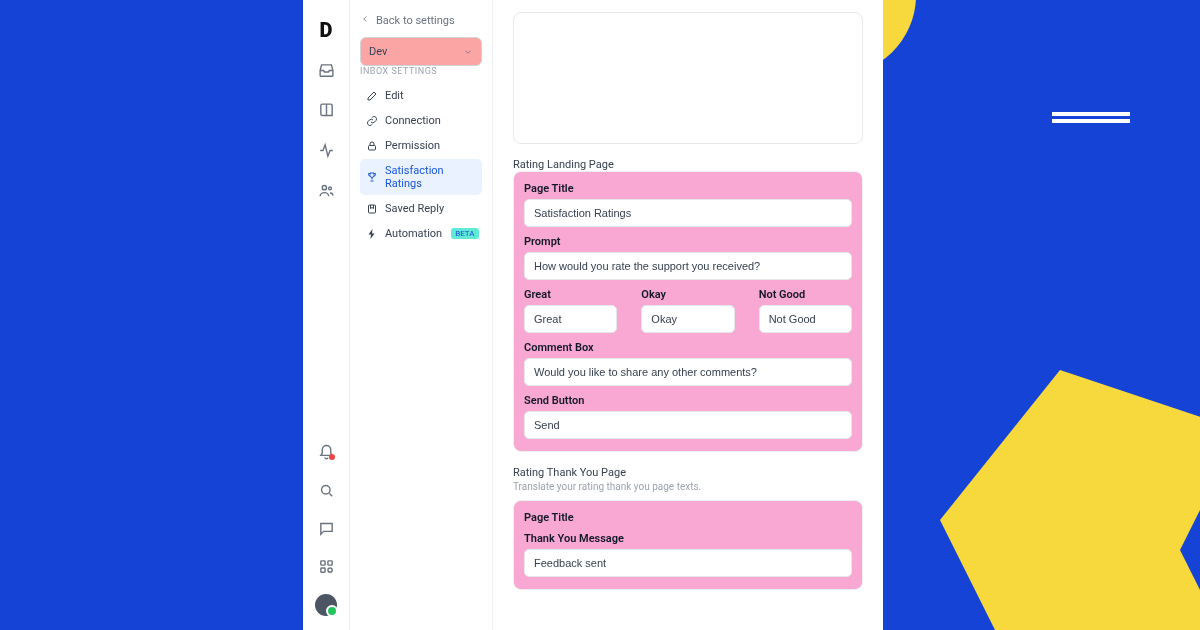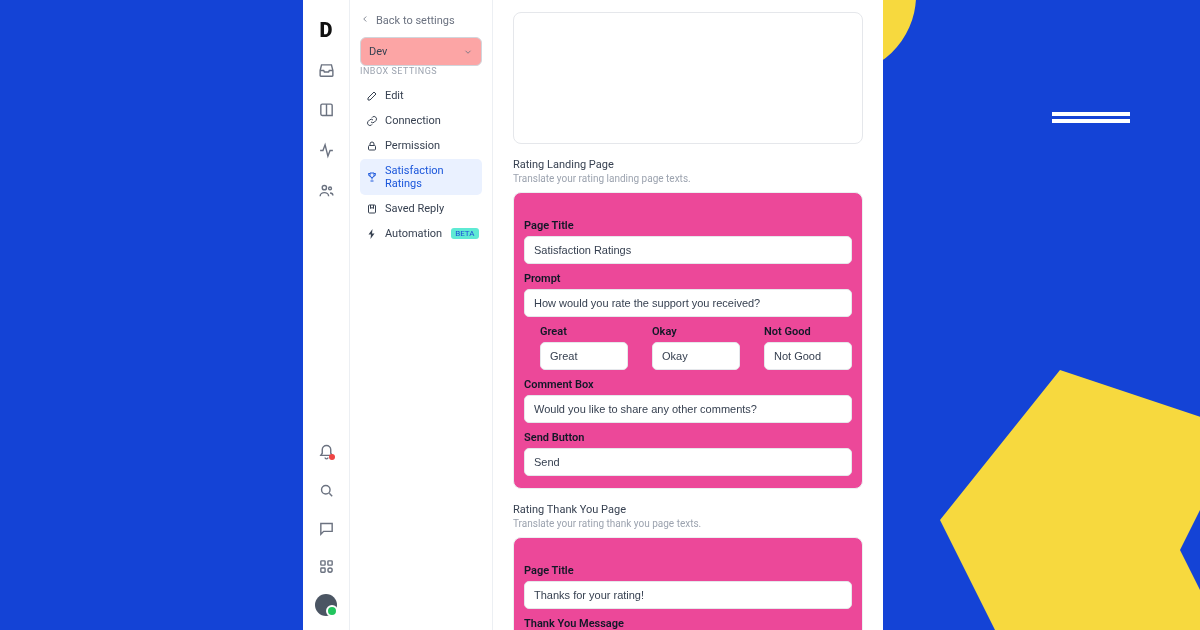--- a/index.html
+++ b/index.html
@@ -130,32 +130,32 @@
   }
   .preview-box {
     height:132px;
     border:1px solid #e5e7eb; border-radius:8px; margin-bottom:14px;
     background:#fff;
   }
   .h-sec { font-size:12px; font-weight:600; margin-bottom:8px; }
   .sub-title { font-size:11px; color:#374151; }
   .sub-desc { font-size:10px; color:#9ca3af; margin-top:2px; margin-bottom:8px;}
   .panel {
-    background:#ec4899; border:1px solid #eceff1; border-radius:8px;
-    padding:26px 10px 12px;
+    background:#f9a8d4; border:1px solid #eceff1; border-radius:8px;
+    padding:10px 10px 12px;
   }
   .panel + .sub-title { margin-top:14px; }
   .fld-label { font-size:11px; font-weight:600; color:#111827; margin-bottom:4px; margin-top:8px;}
   .fld-label:first-child{ margin-top:0;}
   .input {
     width:100%;
     background:#fff; border:1px solid #e5e7eb; border-radius:5px;
     padding:7px 9px; font-size:11px; color:#374151;
   }
-  .row3 { display:flex; gap:24px;margin-left:16px; }
+  .row3 { display:flex; gap:24px; }
   .row3 > div { flex:1; }
   svg { display:block; }
 </style>
 </head>
 <body>
 
 <div class="bg-shape-1"></div>
 <div class="bg-shape-2"></div>
 <div class="bg-line"></div>
 
@@ -289,21 +289,20 @@
         <span class="badge">BETA</span>
       </div>
     </div>
   </div>
 
   <div class="main">
     <div class="preview-box"></div>
 
 
     <div class="sub-title">Rating Landing Page</div>
-    <div class="sub-desc">Translate your rating landing page texts.</div>
 
     <div class="panel">
       <div class="fld-label">Page Title</div>
       <input class="input" value="Satisfaction Ratings" style="">
 
       <div class="fld-label">Prompt</div>
       <input class="input" value="How would you rate the support you received?" style="">
 
       <div class="row3" style="margin-top:8px">
         <div>
@@ -325,21 +324,20 @@
 
       <div class="fld-label">Send Button</div>
       <input class="input" value="Send" style="">
     </div>
 
     <div class="sub-title">Rating Thank You Page</div>
     <div class="sub-desc">Translate your rating thank you page texts.</div>
 
     <div class="panel">
       <div class="fld-label">Page Title</div>
-      <input class="input" value="Thanks for your rating!" style="">
 
       <div class="fld-label">Thank You Message</div>
       <input class="input" value="Feedback sent" style="">
     </div>
 
   </div>
 
 </div>
 
 </body></html>

